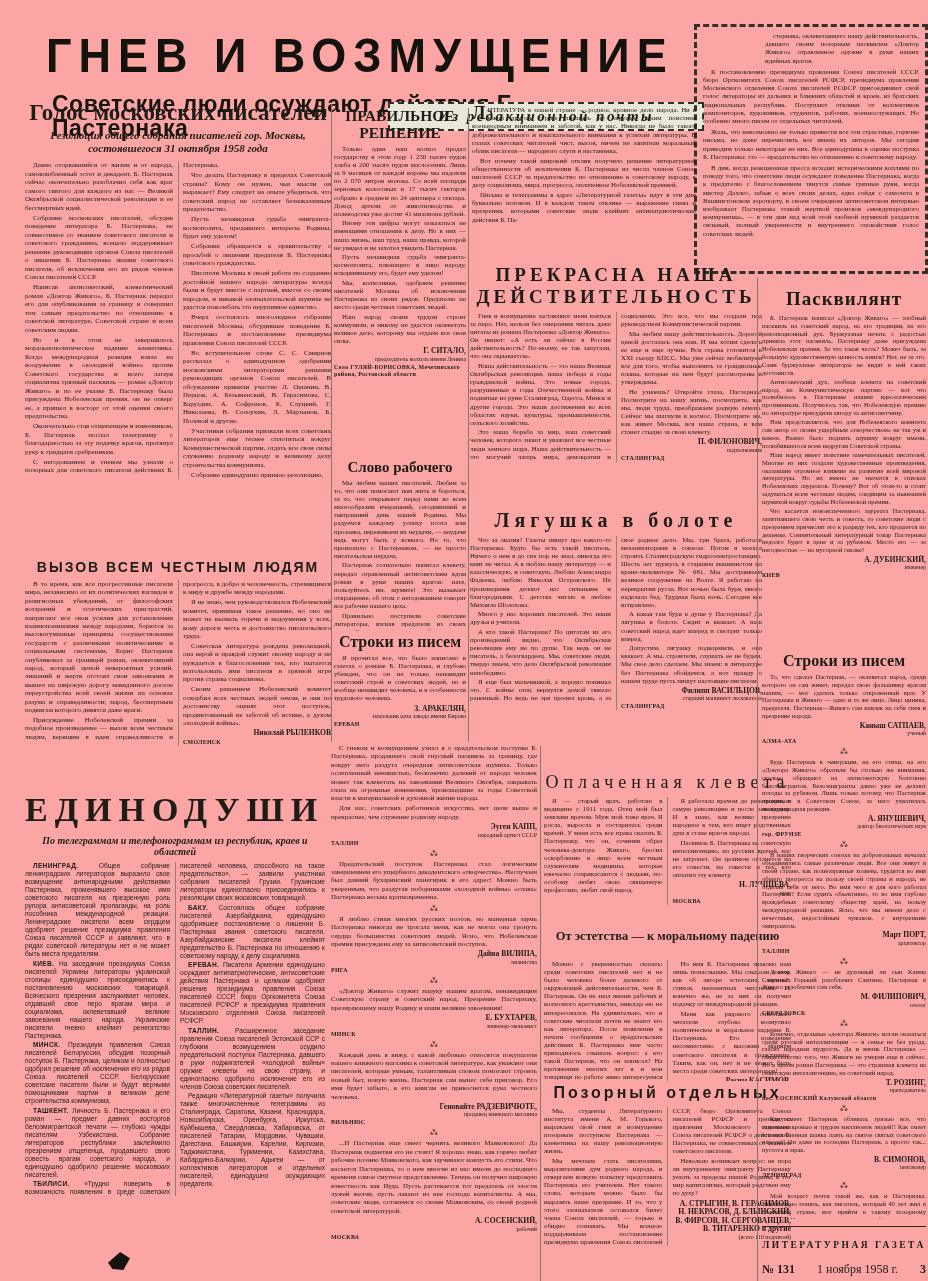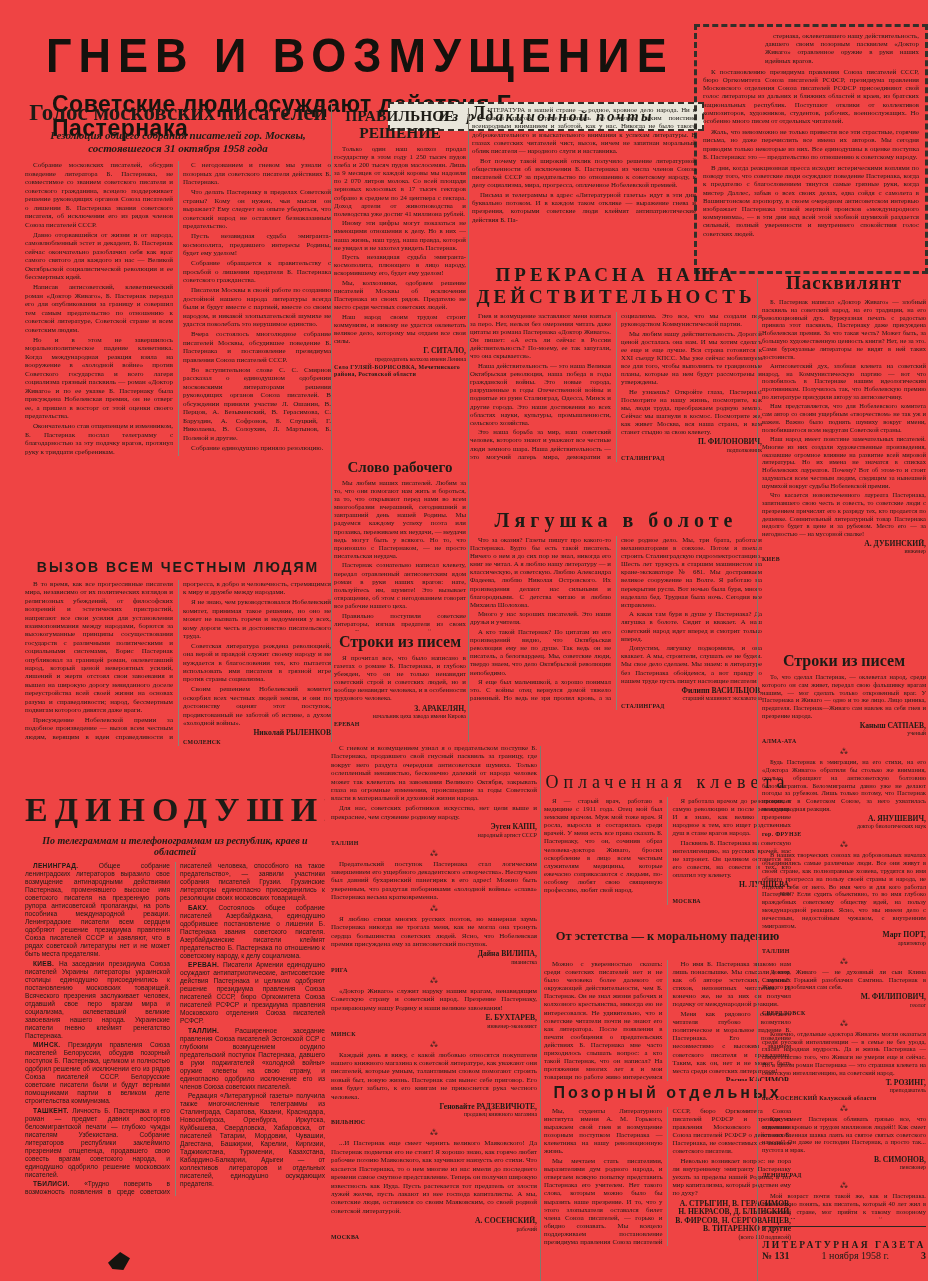--- a/index.html
+++ b/index.html
@@ -1,16 +1,16 @@
 <!DOCTYPE html>
 <html><head>
 <meta charset="utf-8">
 <style>
   html,body{margin:0;padding:0;background:#cfccc0;}
-  .page{position:relative;width:928px;height:1281px;background:#ef4444;color:#1e1c16;overflow:hidden;font-family:"Liberation Serif",serif;}
+  .page{position:relative;width:928px;height:1281px;background:#fca5a5;color:#1e1c16;overflow:hidden;font-family:"Liberation Serif",serif;}
   .block{position:absolute;overflow:hidden;}
   .body-text{font-size:6.8px;line-height:8.1px;text-align:justify;}
   .para{margin:0 0 1.5px 0;text-indent:8px;}
   .para.lead{text-indent:0;}
   .para.lead::first-letter{float:left;font-size:18px;line-height:15px;font-weight:bold;margin:0 2px 0 0;}
   .city{font-weight:bold;letter-spacing:.3px;}
   .cols2{column-count:2;column-gap:10px;column-rule:1px solid #8a8477;}
   .sig{text-align:right;margin:2px 0 2px;break-inside:avoid;}
   .sig-name{font-weight:bold;font-size:7.6px;line-height:8.5px;}
   .sig-role{font-size:5.9px;line-height:7px;}
@@ -49,29 +49,29 @@
   .prekrasna{left:470px;top:264px;width:292px;height:243px;}
   .prekrasna h2{font-size:19px;line-height:22px;letter-spacing:4px;margin-bottom:4px;}
   .lyagushka{left:470px;top:509px;width:292px;height:261px;}
   .lyagushka h2{font-size:20px;line-height:23px;letter-spacing:5px;margin-bottom:4px;font-family:Liberation Serif, serif;}
   .oplach{left:544px;top:772px;width:247px;height:154px;}
   .oplach h2{font-weight:normal;font-size:18px;line-height:21px;letter-spacing:5px;margin-bottom:4px;}
   .estet{left:544px;top:929px;width:247px;height:152px;}
   .estet h2{font-size:12.5px;line-height:15px;margin-bottom:16px;}
   .pozor{left:544px;top:1084px;width:247px;height:197px;}
   .pozor h2{font-family:"Liberation Sans",sans-serif;font-weight:bold;font-size:16px;letter-spacing:3px;text-align:center;margin-bottom:5px;}
-  .pask{left:762px;top:272px;width:164px;height:377px;}
+  .pask{left:762px;top:288px;width:164px;height:377px;}
   .pask h2{font-size:19px;line-height:22px;letter-spacing:1px;margin-bottom:4px;}
   .pask .art-body{font-size:6.5px;line-height:7.8px;}
   .strokir{left:762px;top:651px;width:164px;height:568px;}
   .strokir h2{font-size:16px;line-height:19px;margin-bottom:3px;}
   .strokir .art-body{font-size:6.5px;line-height:7.8px;}
   .footer{left:762px;top:1226px;width:164px;height:50px;border-top:1px solid #2a2721;padding-top:13px;box-sizing:border-box;}
   .footer-name{font-weight:bold;font-size:9.5px;letter-spacing:2.5px;text-align:center;white-space:nowrap;}
-  .footer-row{display:flex;justify-content:space-between;align-items:baseline;font-size:10px;margin-top:0;}
+  .footer-row{display:flex;justify-content:space-between;align-items:baseline;font-size:12px;margin-top:12px;}
   .footer-issue,.footer-page{font-weight:bold;}
   .vrule{position:absolute;width:1px;background:#807a6d;}
   .v1{left:331px;top:104px;height:638px;}
   .v2{left:468px;top:108px;height:634px;}
   .v3{left:540px;top:746px;height:535px;}
   .v4{left:757px;top:278px;height:1003px;}
   .ink-smudge{position:absolute;left:108px;top:1252px;width:22px;height:18px;background:#16140f;clip-path:polygon(0 60%,55% 0,100% 35%,70% 100%,20% 95%);}
 </style>
 </head>
 <body>
@@ -92,44 +92,45 @@
 
     <p class="para">Жаль, что невозможно не только привести все эти страстные, горячие письма, но даже перечислить все имена их авторов. Мы сегодня приводим только некоторые из них. Все единодушны в оценке поступка Б. Пастернака: это — предательство по отношению к советскому народу.</p>
 
     <p class="para">В дни, когда реакционная пресса исходит истерическими воплями по поводу того, что советские люди осуждают поведение Пастернака, когда к предателю с благословением тянутся самые грязные руки, когда мистер Даллес, забыв о всех своих делах, едва сойдя с самолета в Вашингтонском аэропорту, в своем очередном антисоветском интервью изображает Пастернака этакой жертвой происков «международного коммунизма», — в эти дни над всей этой злобной шумихой раздается сильный, полный уверенности и внутреннего спокойствия голос советских людей.</p>
   </div>
 
   <section class="block golos">
     <h2 class="article-title-serif">Голос московских писателей</h2>
     <div class="article-sub">Резолюция общего собрания писателей гор. Москвы, состоявшегося 31 октября 1958 года</div>
     <div class="body-text cols2 art-body">
+    <p class="para">Давно оторвавшийся от жизни и от народа, самовлюбленный эстет и декадент, Б. Пастернак сейчас окончательно разоблачил себя как враг самого святого для каждого из нас — Великой Октябрьской социалистической революции и ее бессмертных идей.</p>
+
     <p class="para">Собрание московских писателей, обсудив поведение литератора Б. Пастернака, не совместимое со званием советского писателя и советского гражданина, всецело поддерживает решение руководящих органов Союза писателей о лишении Б. Пастернака звания советского писателя, об исключении его из рядов членов Союза писателей СССР.</p>
 
-    <p class="para">Давно оторвавшийся от жизни и от народа, самовлюбленный эстет и декадент, Б. Пастернак сейчас окончательно разоблачил себя как враг самого святого для каждого из нас — Великой Октябрьской социалистической революции и ее бессмертных идей.</p>
-
     <p class="para">Написав антисоветский, клеветнический роман «Доктор Живаго», Б. Пастернак передал его для опубликования за границу и совершил тем самым предательство по отношению к советской литературе, Советской стране и всем советским людям.</p>
 
     <p class="para">Но и в этом не завершилось моральнополитическое падение клеветника. Когда международная реакция взяла на вооружение в «холодной войне» против Советского государства и всего лагеря социализма грязный пасквиль — роман «Доктор Живаго» и по ее указке Б. Пастернаку была присуждена Нобелевская премия, он не отверг ее, а пришел в восторг от этой оценки своего предательства.</p>
 
     <p class="para">Окончательно став отщепенцем и изменником, Б. Пастернак послал телеграмму с благодарностью за эту подачку врагов, протянул руку к тридцати сребреникам.</p>
 
     <p class="para">С негодованием и гневом мы узнали о позорных для советского писателя действиях Б. Пастернака.</p>
 
     <p class="para">Что делать Пастернаку в пределах Советской страны? Кому он нужен, чьи мысли он выражает? Ему следует на опыте убедиться, что советский народ не оставляет безнаказанным предательство.</p>
 
     <p class="para">Пусть незавидная судьба эмигранта-космополита, предавшего интересы Родины, будет ему уделом!</p>
 
     <p class="para">Собрание обращается к правительству с просьбой о лишении предателя Б. Пастернака советского гражданства.</p>
 
     <p class="para">Писатели Москвы в своей работе по созданию достойной нашего народа литературы всегда были и будут вместе с партией, вместе со своим народом, и никакой злопыхательской шумихе не удастся поколебать это нерушимое единство.</p>
 
     <p class="para">Вчера состоялось многолюдное собрание писателей Москвы, обсудившее поведение Б. Пастернака и постановление президиума правления Союза писателей СССР.</p>
 
     <p class="para">Во вступительном слове С. С. Смирнов рассказал о единодушном одобрении московскими литераторами решения руководящих органов Союза писателей. В обсуждении приняли участие Л. Ошанин, В. Перцов, А. Безыменский, В. Герасимова, С. Баруздин, А. Софронов, Б. Слуцкий, Г. Николаева, В. Солоухин, Л. Мартынов, Б. Полевой и другие.</p>
 
+    <p class="para">Участники собрания призвали всех советских литераторов еще теснее сплотиться вокруг Коммунистической партии, отдать все свои силы служению родному народу и великому делу строительства коммунизма.</p>
 
     <p class="para">Собрание единодушно приняло резолюцию.</p>
   </div>
   </section>
 
   <section class="block vyzov">
     <h2>ВЫЗОВ ВСЕМ ЧЕСТНЫМ ЛЮДЯМ</h2>
     <div class="body-text cols2 art-body">
     <p class="para">В то время, как все прогрессивные писатели мира, независимо от их политических взглядов и религиозных убеждений, от философских воззрений и эстетических пристрастий, напрягают все свои усилия для установления взаимопонимания между народами, борются за высокогуманные принципы сосуществования государств с различными политическими и социальными системами, Борис Пастернак опубликовал за границей роман, оклеветавший народ, который ценой невероятных усилий, лишений и жертв отстоял свои завоевания и вышел на широкую дорогу невиданного доселе переустройства всей своей жизни на основах разума и справедливости; народ, бессмертным подвигам которого дивятся даже враги.</p>
 

